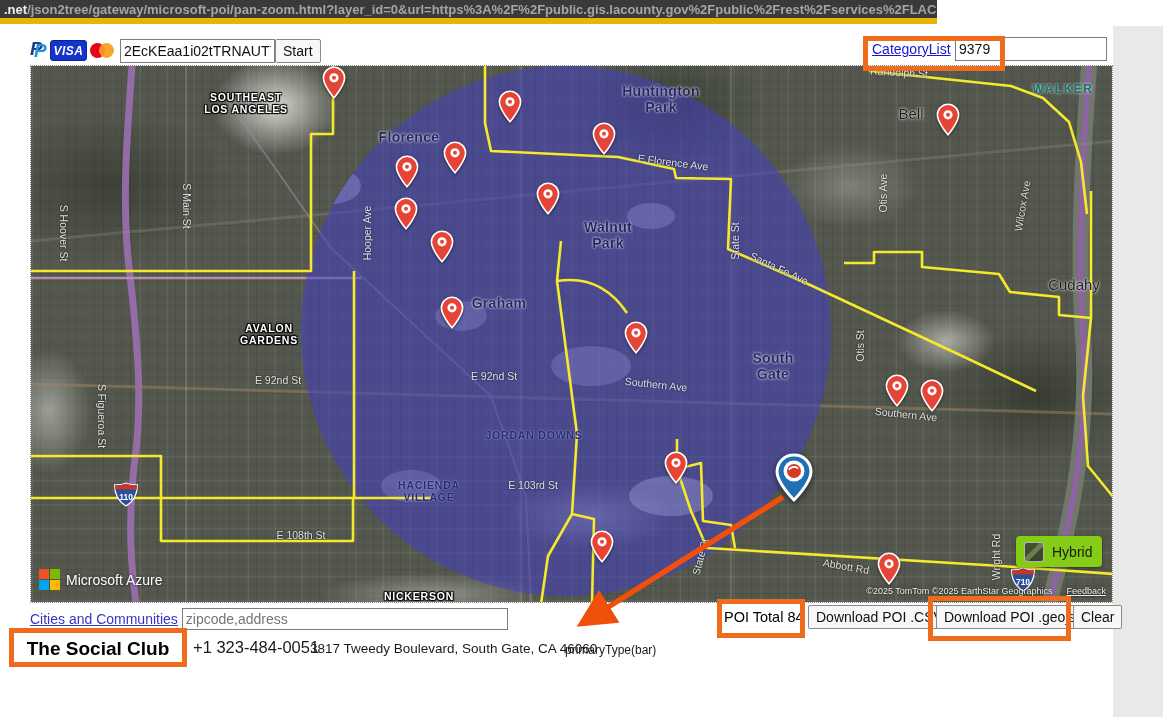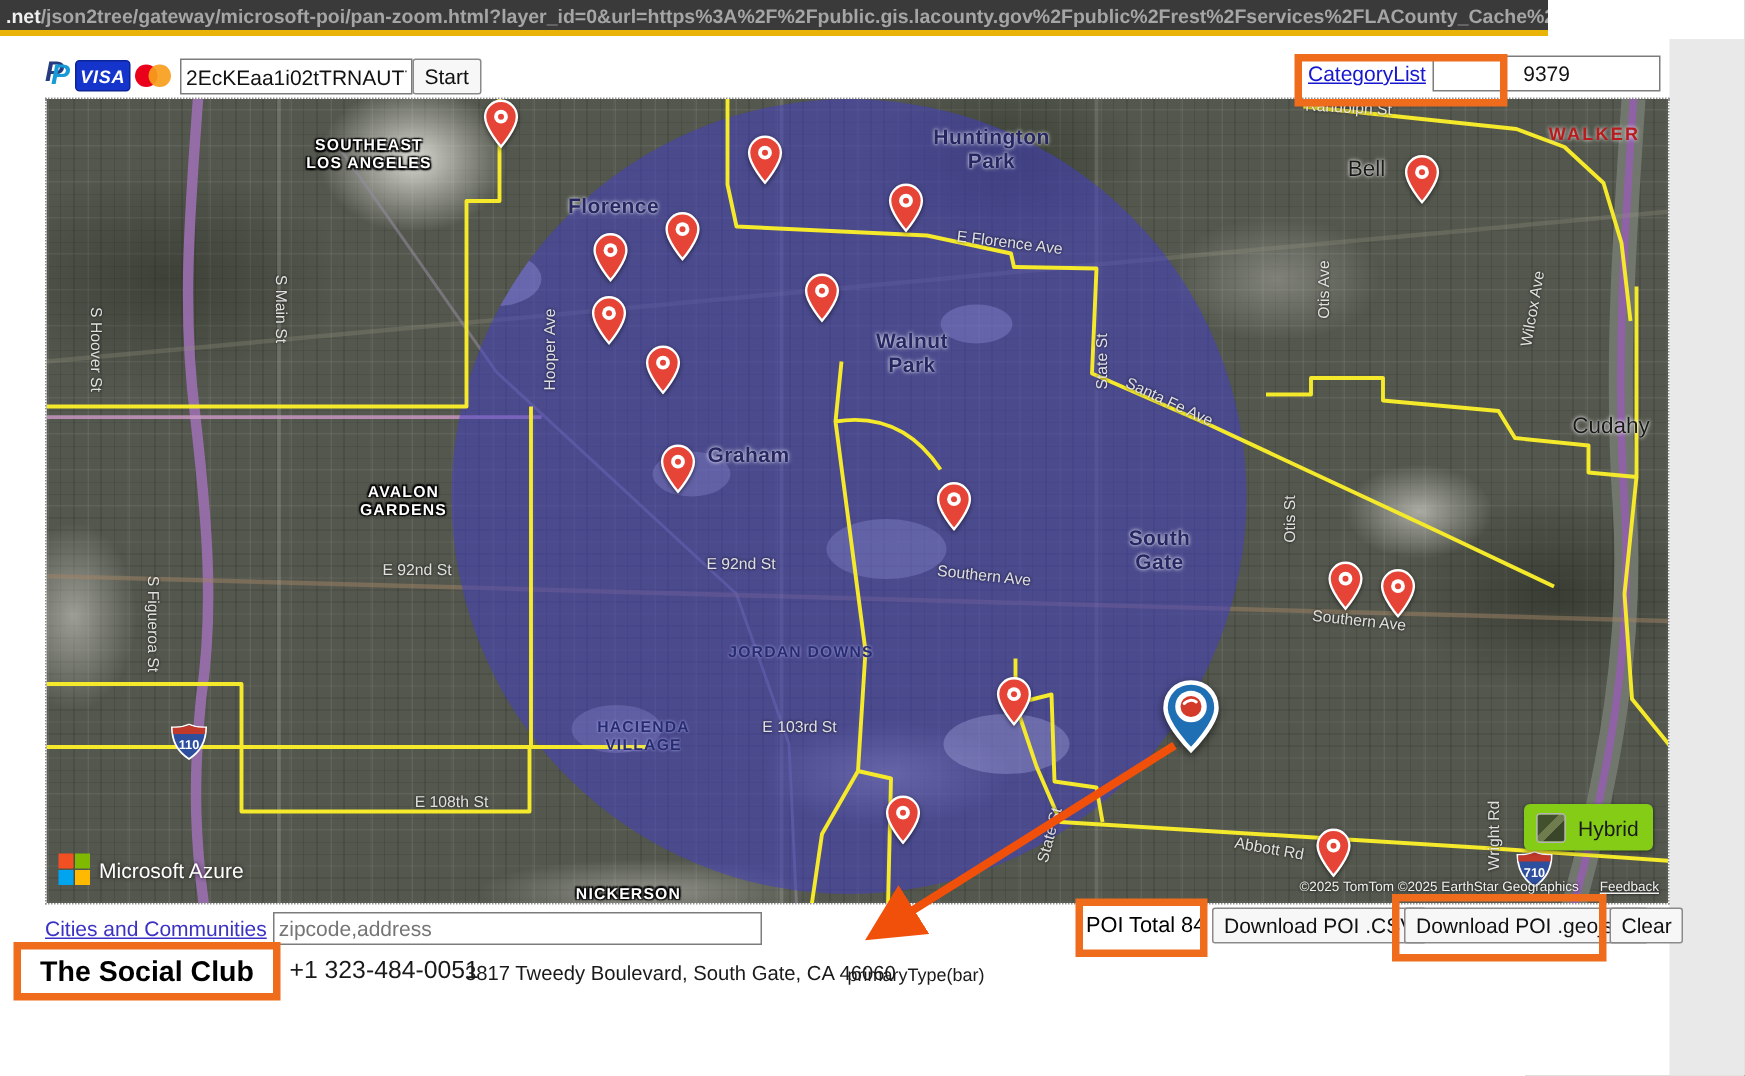--- a/index.html
+++ b/index.html
@@ -1,20 +1,20 @@
 <!DOCTYPE html>
 <html><head>
 <meta charset="utf-8">
 <style>
   * { margin:0; padding:0; box-sizing:border-box; }
   html,body { width:1163px; height:717px; font-family:"Liberation Sans",sans-serif; background:#fff; overflow:hidden; }
   #stage { position:relative; width:1163px; height:717px; background:#ffffff; }
 
   
-  .urlbar { position:absolute; left:0; top:0; width:1032px; height:24px; background:#3a3a3a; border-bottom:4px solid #eab308;
+  .urlbar { position:absolute; left:0; top:0; width:937px; height:24px; background:#3a3a3a; border-bottom:6px solid #eab308;
             display:flex; align-items:center; padding-left:4px; white-space:nowrap; overflow:hidden; }
   .urlbar .host { color:#f0f0f0; font-weight:bold; font-size:13px; }
   .urlbar .path { color:#a5a5a5; font-size:13px; font-weight:bold; }
 
   .gray-strip { position:absolute; left:1113px; top:26px; width:50px; height:691px; background:#e9e9e9; }
 
   
   .toolbar { position:absolute; left:30px; top:37px; height:27px; display:flex; align-items:center; }
   .payicon { display:inline-block; margin-right:3px; }
   .pp-wrap { position:relative; width:17px; height:21px; }
@@ -50,21 +50,21 @@
       repeating-linear-gradient(0deg, rgba(206,209,199,.09) 0 1.5px, rgba(0,0,0,0) 1.5px 24px),
       repeating-linear-gradient(90deg, rgba(0,0,0,.10) 0 1px, rgba(0,0,0,0) 1px 9px),
       repeating-linear-gradient(0deg, rgba(0,0,0,.08) 0 1px, rgba(0,0,0,0) 1px 8px); }
   svg.layer { position:absolute; left:0; top:0; }
 
   .lbl { position:absolute; white-space:pre-line; text-align:center; line-height:1.12; pointer-events:none; }
   .lbl.city { color:#262663; font-size:14px; font-weight:600; letter-spacing:.3px;
               text-shadow:0 0 3px rgba(255,255,255,.85),0 0 1px rgba(255,255,255,.7); }
   .lbl.place { color:#191919; font-size:15px; font-weight:500;
                text-shadow:0 0 3px rgba(255,255,255,.95),0 0 1px rgba(255,255,255,.9); }
-  .lbl.place-caps { color:#b91c1c; font-size:12px; font-weight:700; letter-spacing:1.5px;
+  .lbl.place-caps { color:#0f766e; font-size:12px; font-weight:700; letter-spacing:1.5px;
                text-shadow:0 0 3px rgba(255,255,255,.9); }
   .lbl.comm { color:#ffffff; font-size:10.5px; font-weight:700; letter-spacing:.8px;
               text-shadow:1px 1px 1px #000,-1px -1px 1px #000,1px -1px 1px #000,-1px 1px 1px #000; }
   .lbl.comm-navy { color:#272c72; font-size:10.5px; font-weight:700; letter-spacing:.8px;
               text-shadow:0 0 2px rgba(200,200,255,.8); }
   .lbl.street { color:rgba(242,242,242,.9); font-size:10.5px; text-shadow:0 0 2px rgba(0,0,0,.85); }
 
   .pin { position:absolute; width:26px; height:34px; filter:drop-shadow(0 1px 1.5px rgba(0,0,0,.5)); cursor:pointer; }
   .shield { position:absolute; width:26px; height:25px; }
   .marker { position:absolute; width:40px; height:50px; filter:drop-shadow(0 2px 3px rgba(0,0,0,.55)); cursor:pointer; }
@@ -123,21 +123,21 @@
     <span class="payicon visa">VISA</span>
     <span class="payicon mc">
         <i class="c1"></i>
         <i class="c2"></i>
       </span>
     <input class="txt" style="width: 155px;" value="2EcKEaa1i02tTRNAUT7Ez">
     <button class="btn">Start</button>
   </div>
   <div class="cat-area">
     <a class="link">CategoryList</a>&nbsp;
-    <input class="txt" style="width: 152px; text-align: center;" value="9379">
+    <input class="txt" style="width: 152px;" value="9379">
   </div>
 
   <div class="map">
     <div class="sat"></div>
 
     <svg class="layer" width="1083" height="538">
 
       <path d="M1058,0 C1052,90 1046,180 1052,270 C1058,360 1042,450 1018,538" stroke="#767b72" stroke-width="16" fill="none" opacity=".9"></path>
       <path d="M1058,0 C1052,90 1046,180 1052,270 C1058,360 1042,450 1018,538" stroke="#8f62a6" stroke-width="5" fill="none"></path>
       <path d="M101,0 C96,70 90,140 99,210 C107,280 112,340 103,400 C97,460 100,500 105,538" stroke="#9b6fb0" stroke-width="7" fill="none" opacity=".9"></path>

